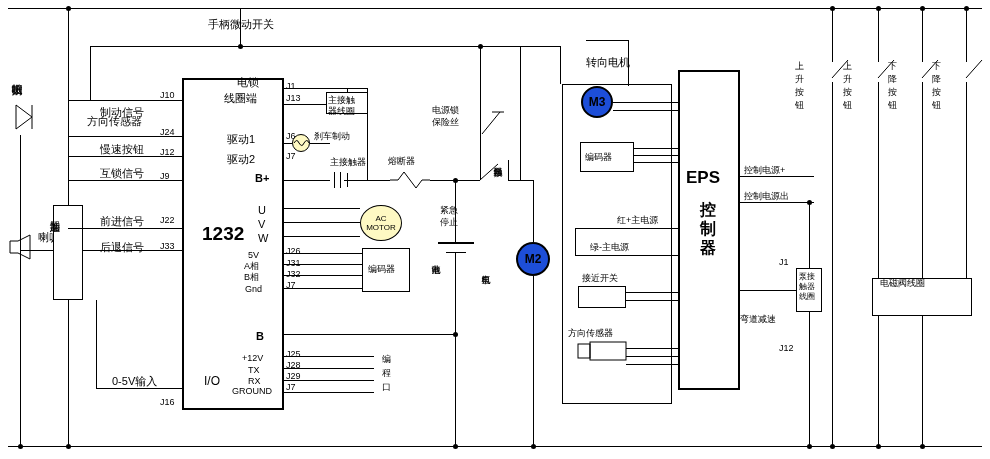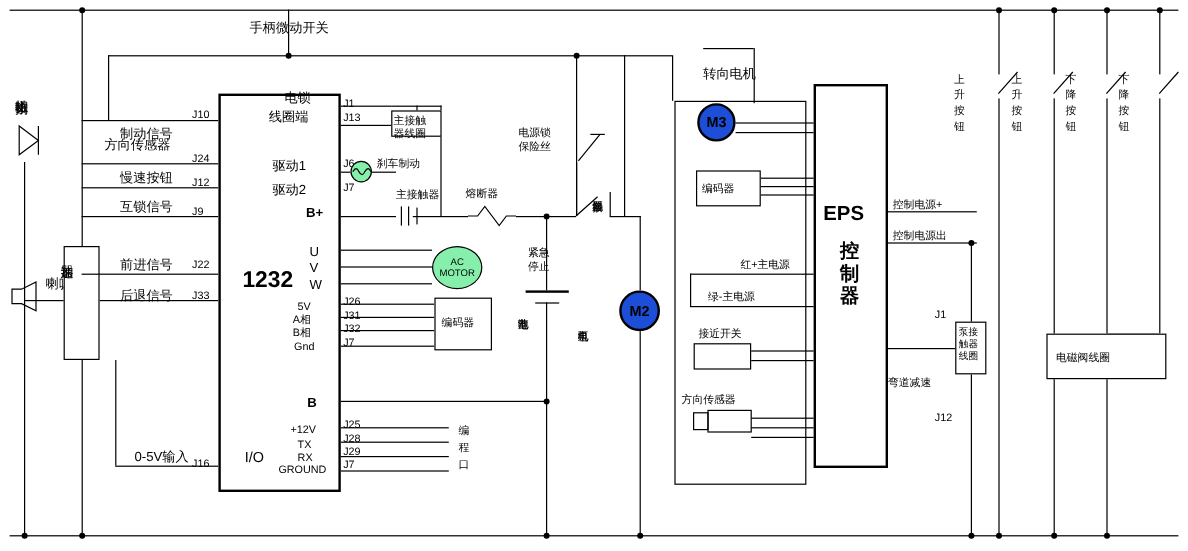--- a/index.html
+++ b/index.html
@@ -10,21 +10,21 @@
   .v{width:1px;}
   .h2{height:2px;}
   .box{position:absolute;border:1px solid #000;background:#fff;box-sizing:border-box;}
   .box2{position:absolute;border:2px solid #000;background:#fff;box-sizing:border-box;}
   .lbl{position:absolute;font-size:11px;color:#000;white-space:nowrap;line-height:12px;}
   .lbl.sm{font-size:9px;}
   .lbl.xs{font-size:8px;}
   .lbl.md{font-size:12px;}
   .lbl.big{font-size:19px;}
   .lbl.v{writing-mode:vertical-rl;text-orientation:upright;line-height:13px;}
-  .circ{position:absolute;border:1px solid #000;border-radius:50%;background:#86efac;
+  .circ{position:absolute;border:1px solid #000;border-radius:50%;background:#fef9c3;
         display:flex;align-items:center;justify-content:center;box-sizing:border-box;}
   .circ2{position:absolute;border:2px solid #000;border-radius:50%;background:#1d4ed8;
         display:flex;align-items:center;justify-content:center;box-sizing:border-box;font-weight:bold;}
   .dot{position:absolute;width:5px;height:5px;background:#000;border-radius:50%;}
   svg{position:absolute;overflow:visible;}
 </style>
 </head>
 <body>
 
 <div id="root">
@@ -68,21 +68,21 @@
   <div class="lbl" style="left:100px;top:215px;">前进信号</div>
   <div class="lbl" style="left:100px;top:241px;">后退信号</div>
   <div class="lbl" style="left:112px;top:375px;">0-5V输入</div>
 
   <div class="lbl sm" style="left:160px;top:89px;">J10</div>
   <div class="lbl sm" style="left:160px;top:126px;">J24</div>
   <div class="lbl sm" style="left:160px;top:146px;">J12</div>
   <div class="lbl sm" style="left:160px;top:170px;">J9</div>
   <div class="lbl sm" style="left:160px;top:214px;">J22</div>
   <div class="lbl sm" style="left:160px;top:240px;">J33</div>
-  <div class="lbl sm" style="left:160px;top:380px;">J16</div>
+  <div class="lbl sm" style="left:160px;top:396px;">J16</div>
 
   <div class="box2" style="left:182px;top:78px;width:102px;height:332px;"></div>
   <div class="lbl big" style="left:202px;top:228px;font-weight:bold;">1232</div>
   <div class="lbl md" style="left:204px;top:375px;">I/O</div>
 
   <div class="lbl" style="left:237px;top:76px;">电锁</div>
   <div class="lbl" style="left:224px;top:92px;">线圈端</div>
   <div class="lbl" style="left:227px;top:133px;">驱动1</div>
   <div class="lbl" style="left:227px;top:153px;">驱动2</div>
   <div class="lbl" style="left:255px;top:172px;font-weight:bold;">B+</div>
@@ -291,21 +291,21 @@
 
   <div class="ln v" style="left:966px;top:8px;height:54px;"></div>
   <svg style="left:960px;top:58px;width:26px;height:24px;">
     <line x1="6" y1="20" x2="22" y2="2" stroke="#000" stroke-width="1"></line>
   </svg>
   <div class="ln v" style="left:966px;top:82px;height:196px;"></div>
   <div class="lbl sm" style="left:932px;top:60px;line-height:13px;">下<br>降<br>按<br>钮</div>
 
   <div class="ln h" style="left:922px;top:278px;width:44px;"></div>
   <div class="box" style="left:872px;top:278px;width:100px;height:38px;"></div>
-  <div class="lbl sm" style="left:880px;top:292px;">电磁阀线圈</div>
+  <div class="lbl sm" style="left:880px;top:277px;">电磁阀线圈</div>
   <div class="ln v" style="left:922px;top:316px;height:130px;"></div>
 
   <div class="dot" style="left:66px;top:444px;"></div>
   <div class="dot" style="left:18px;top:444px;"></div>
   <div class="dot" style="left:453px;top:444px;"></div>
   <div class="dot" style="left:531px;top:444px;"></div>
   <div class="dot" style="left:807px;top:444px;"></div>
   <div class="dot" style="left:830px;top:444px;"></div>
   <div class="dot" style="left:876px;top:444px;"></div>
   <div class="dot" style="left:920px;top:444px;"></div>

